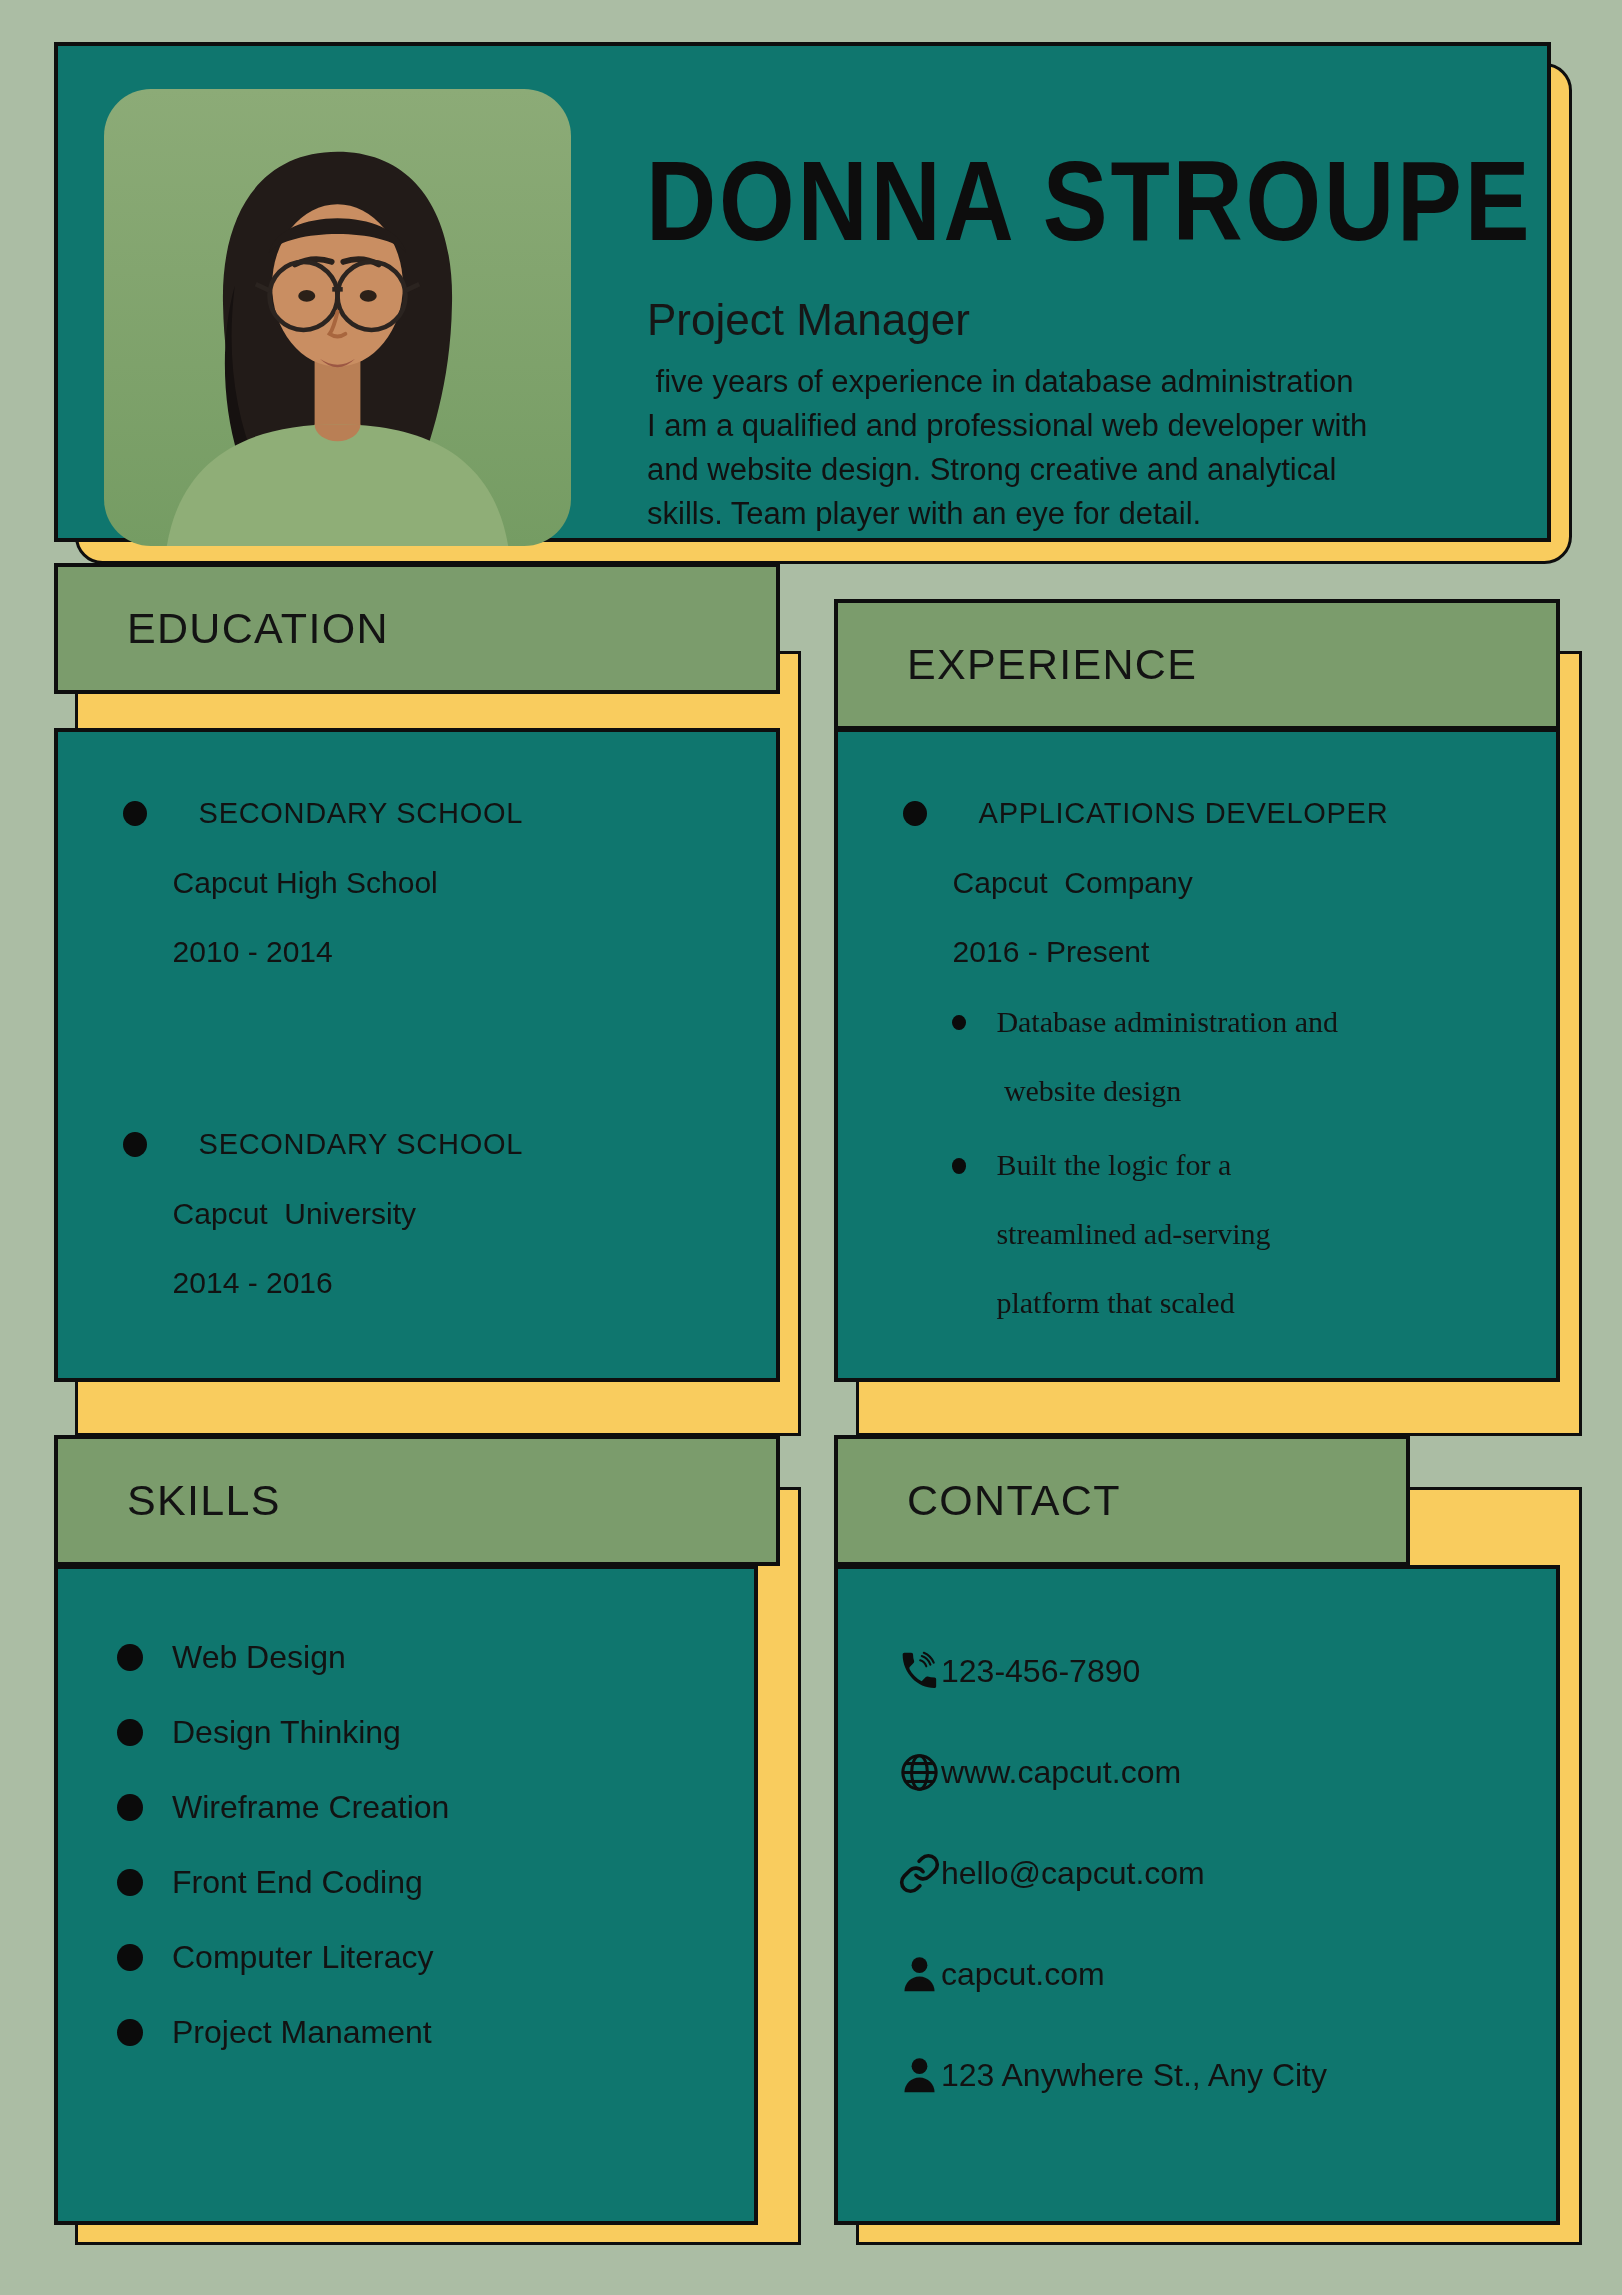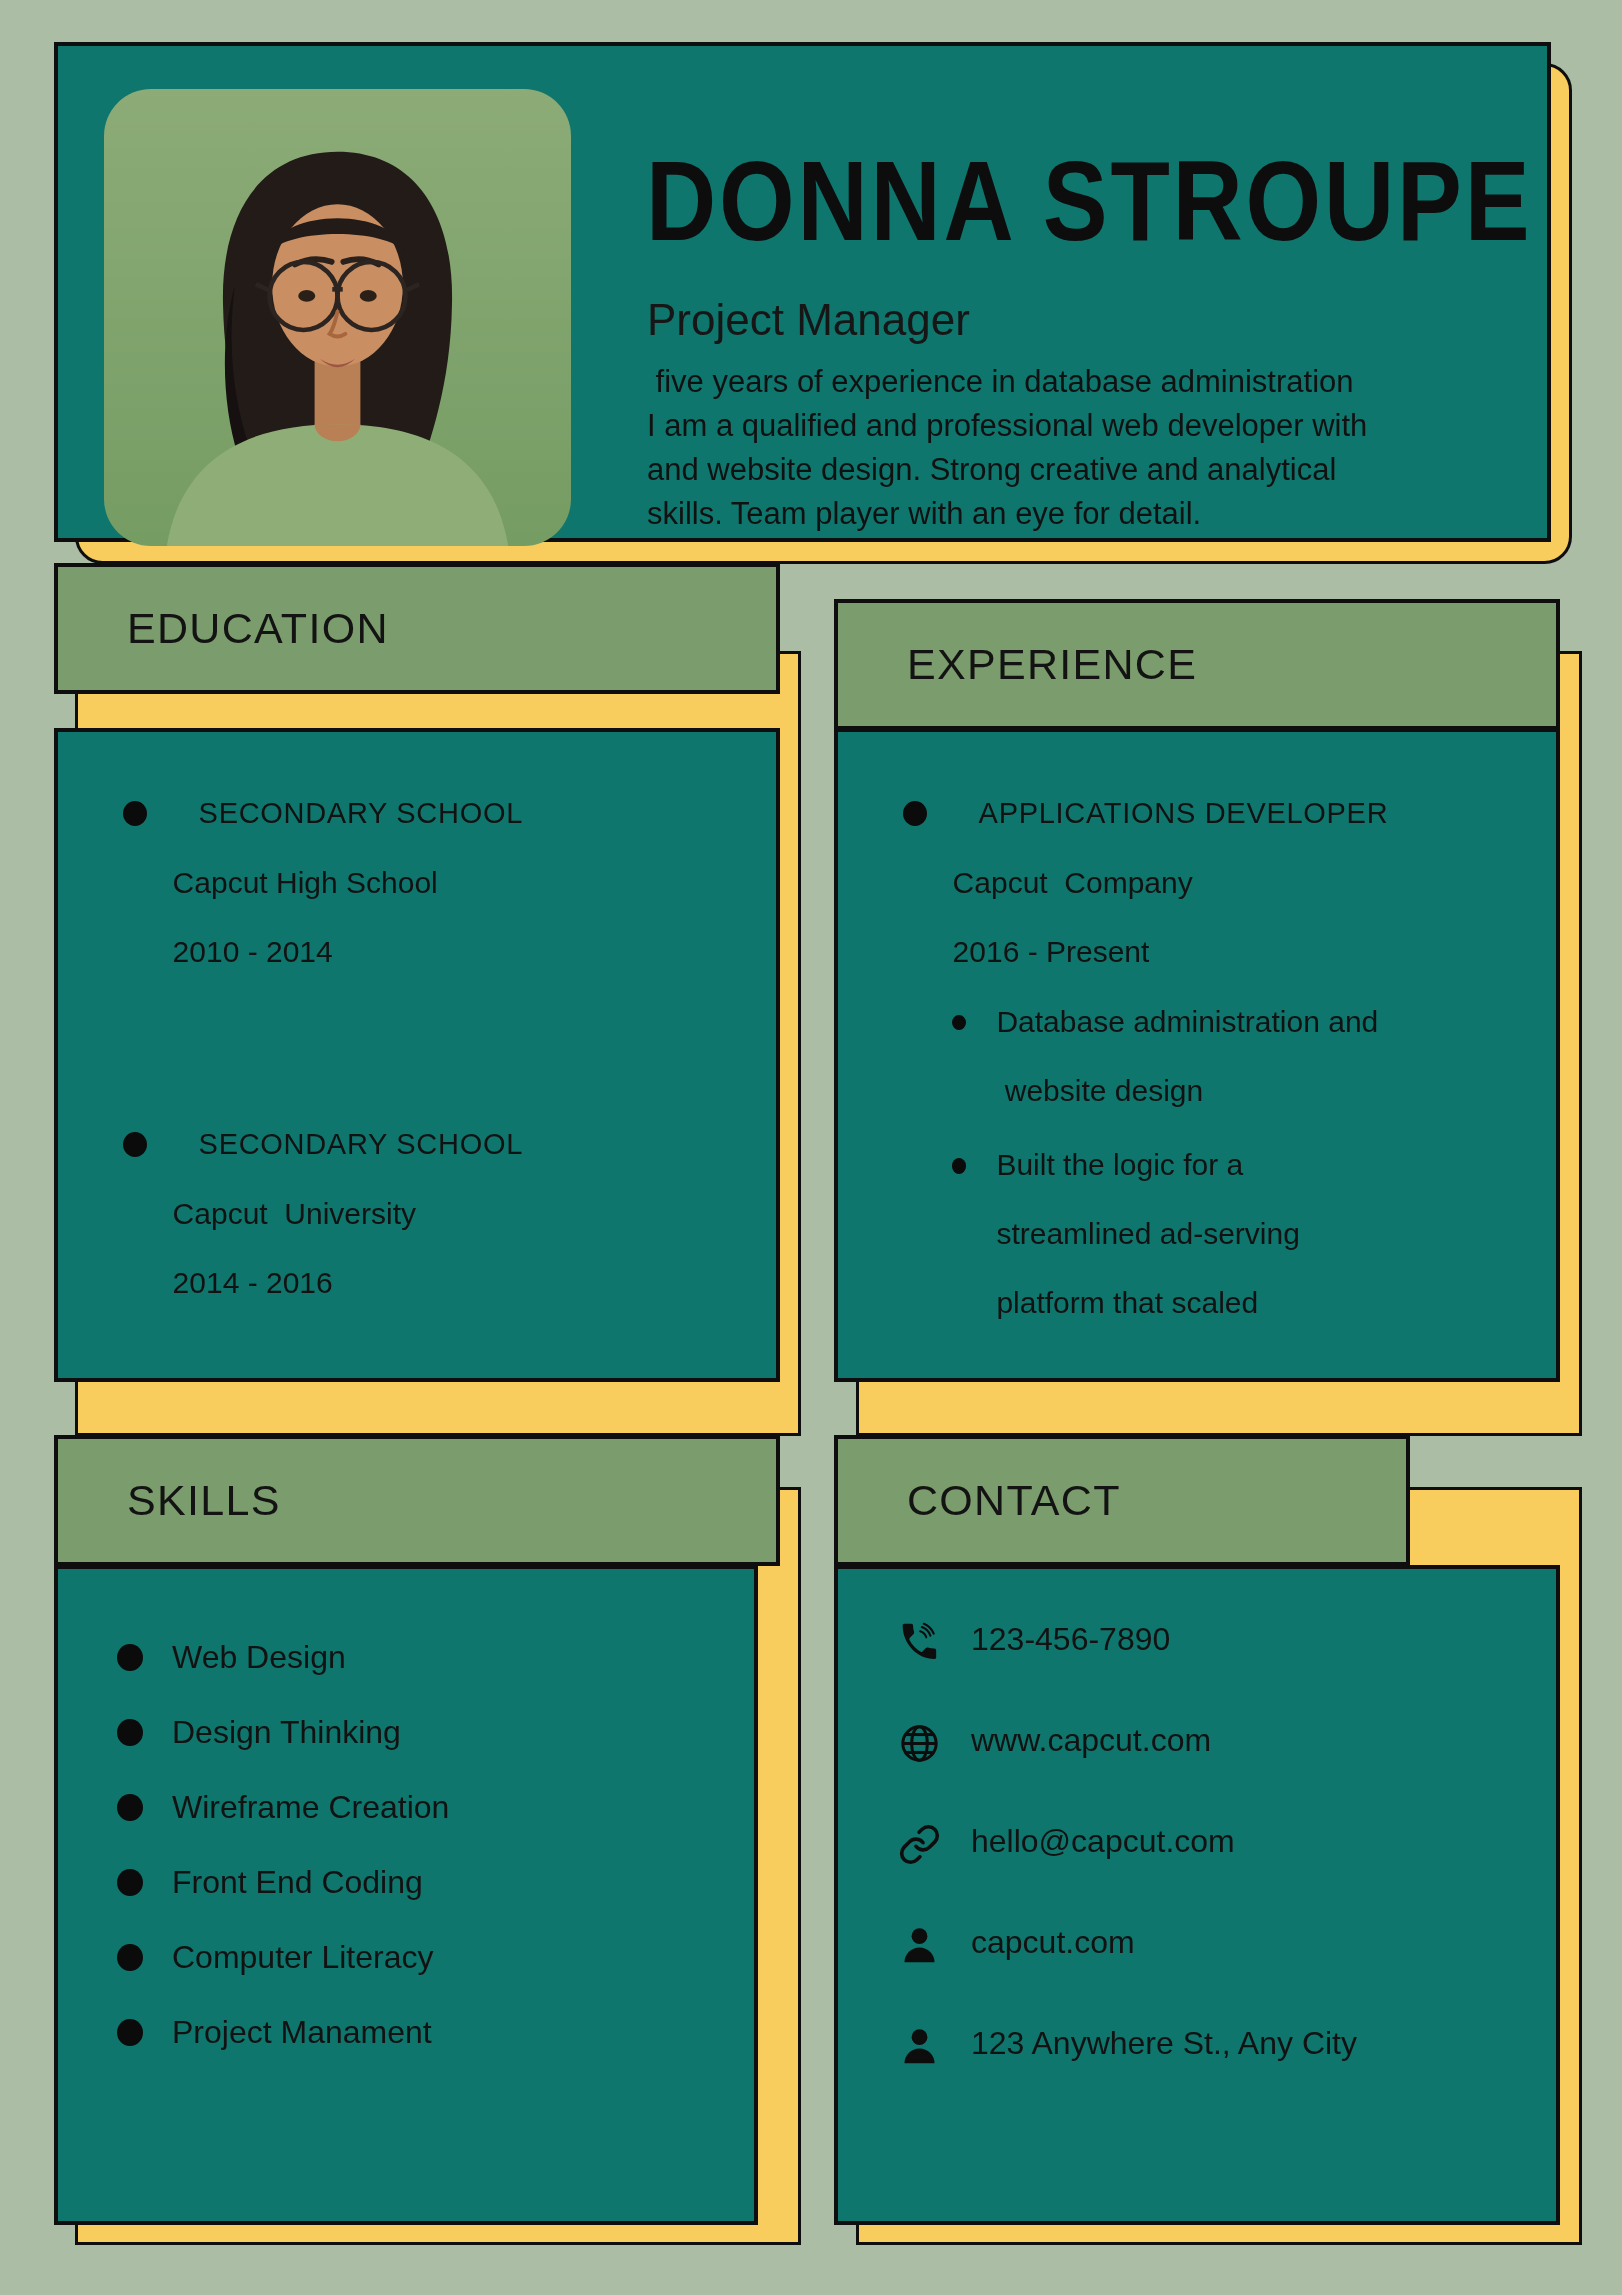--- a/index.html
+++ b/index.html
@@ -40,33 +40,33 @@
   .con-shadow{left:856px;top:1487px;width:726px;height:758px;}
   .con-header{left:834px;top:1435px;width:576px;height:131px;}
   .con-card{left:834px;top:1565px;width:726px;height:660px;}
   
   .entries{padding:47px 39px 0 65px;}
   .entry{display:flex;gap:26px;margin-bottom:124px;}
   .entry .dot{flex:0 0 auto;width:23.6px;height:25px;border-radius:50%;background:#0b0b0b;margin-top:22px;}
   .entry .lines{font-size:30px;line-height:69px;color:#121212;}
   .entry .lines div{white-space:pre;}
   .entry .caps{font-size:29px;letter-spacing:0.7px;margin-left:26px;}
-  .sublist{padding-left:49px;margin-top:1.3px;}
+  .sublist{padding-left:49px;margin-top:1.3px;font-family:Liberation Serif, serif;}
   .subentry{display:flex;gap:30px;margin-bottom:5.2px;}
   .subentry .sdot{flex:0 0 auto;width:14.4px;height:15.7px;border-radius:50%;background:#0b0b0b;margin-top:27.5px;}
   .subentry .lines{font-size:30px;line-height:69px;color:#121212;}
   .subentry .lines div{white-space:pre;}
   
   .skills{padding:51px 26px 0 59px;}
   .skill{display:flex;align-items:center;gap:29px;height:75px;}
   .skill .dot{flex:0 0 auto;width:26px;height:27.5px;border-radius:50%;background:#0b0b0b;}
   .skill .lbl{font-size:32px;color:#121212;}
   
   .contacts{padding:52px 26px 0 60px;}
-  .contact{display:flex;gap:30px;height:101px;}
+  .contact{display:flex;align-items:center;height:101px;}
   .contact .ico{flex:0 0 auto;width:43px;height:43px;}
   .contact .ico svg{display:block;width:43px;height:43px;}
   .contact .lbl{font-size:32px;color:#121212;}
 </style>
 </head>
 <body>
 
 <div class="canvas">
 
   <div class="shadow hero-shadow"></div>

